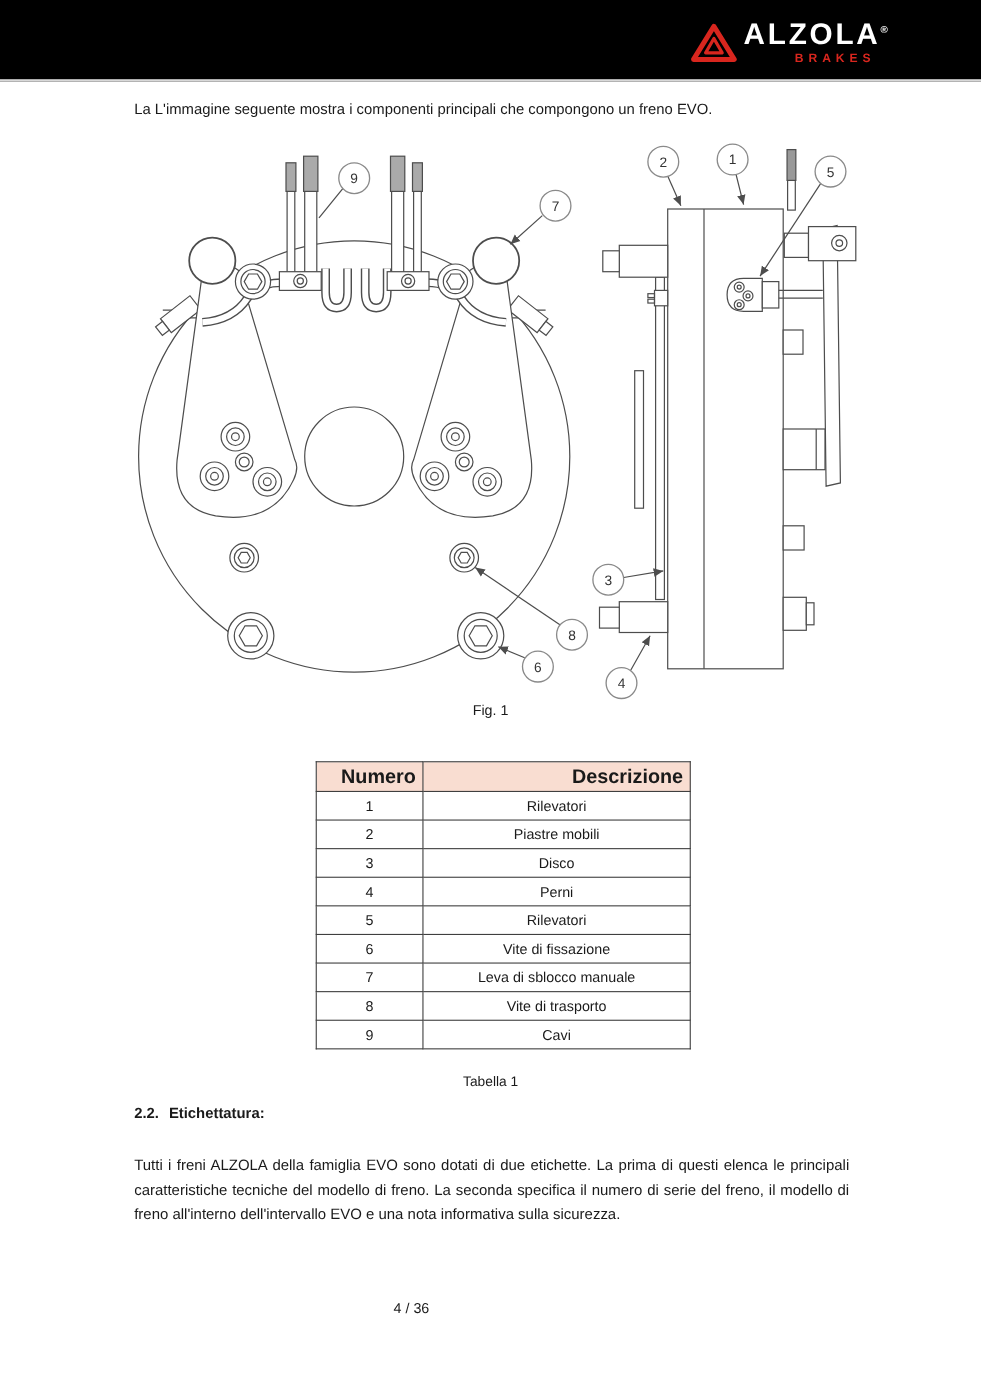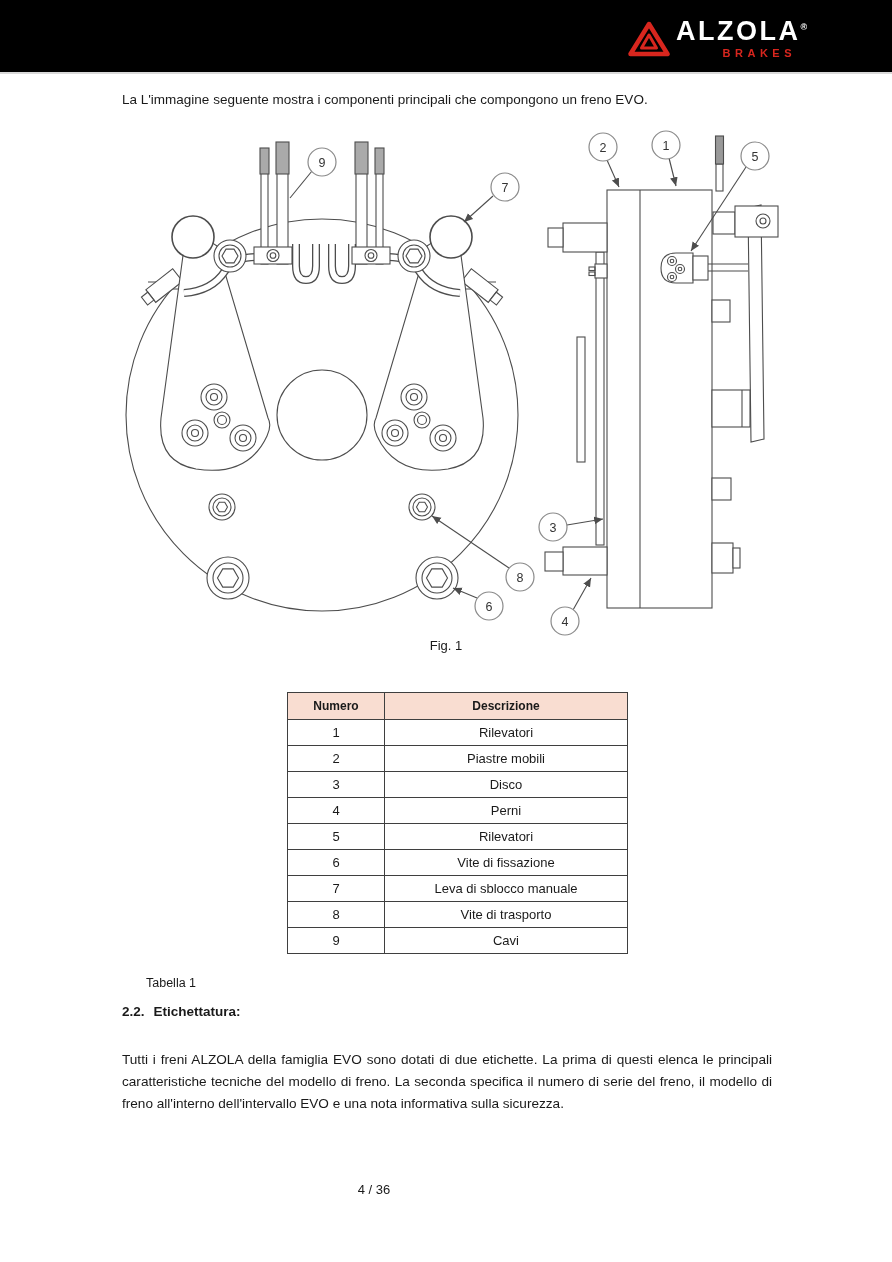--- a/index.html
+++ b/index.html
@@ -12,25 +12,25 @@
   .brand{position:absolute;left:48px;top:-2px;font-size:27px;font-weight:bold;color:#ffffff;
          letter-spacing:2.5px;white-space:nowrap;}
   .brand sup{font-size:9px;color:#ffffff;letter-spacing:0;}
   .brand-sub{position:absolute;left:38px;top:29px;width:130px;text-align:right;
              font-size:11px;font-weight:bold;color:#d8261e;letter-spacing:4.5px;}
   .intro{position:absolute;left:122px;top:90px;width:655px;font-size:13.5px;line-height:20px;margin:0;}
   .figure{position:absolute;left:110px;top:130px;width:690px;height:530px;}
   .fig-caption{position:absolute;left:146px;top:638px;width:600px;text-align:center;font-size:13px;}
   .parts{position:absolute;left:287px;top:692px;border-collapse:collapse;table-layout:fixed;}
   .parts th,.parts td{border:1px solid #3f3f3f;text-align:center;padding:0 6px;}
-  .parts th{height:26px;font-size:12px;font-weight:bold;background:#f9ddd1;}
+  .parts th{height:26px;font-size:18px;font-weight:bold;background:#f9ddd1;text-align:right;}
   .parts td{height:25px;font-size:13px;background:#ffffff;}
   .col-num{width:84px;}
   .col-desc{width:230px;}
-  .tab-caption{position:absolute;left:146px;top:976px;width:600px;font-size:12.5px;}
+  .tab-caption{position:absolute;left:146px;top:976px;width:600px;text-align:center;font-size:12.5px;}
   .sec{position:absolute;left:122px;top:1004px;margin:0;font-size:13.5px;font-weight:bold;}
   .sec .sec-num{margin-right:9px;}
   .body-text{position:absolute;left:122px;top:1049px;width:650px;margin:0;font-size:13.6px;
              line-height:22px;text-align:justify;}
   .page-num{position:absolute;left:0;top:1182px;width:748px;text-align:center;font-size:13px;}
   svg text{font-family:"Liberation Sans","DejaVu Sans",sans-serif;}
 </style>
 </head>
 <body>
 

